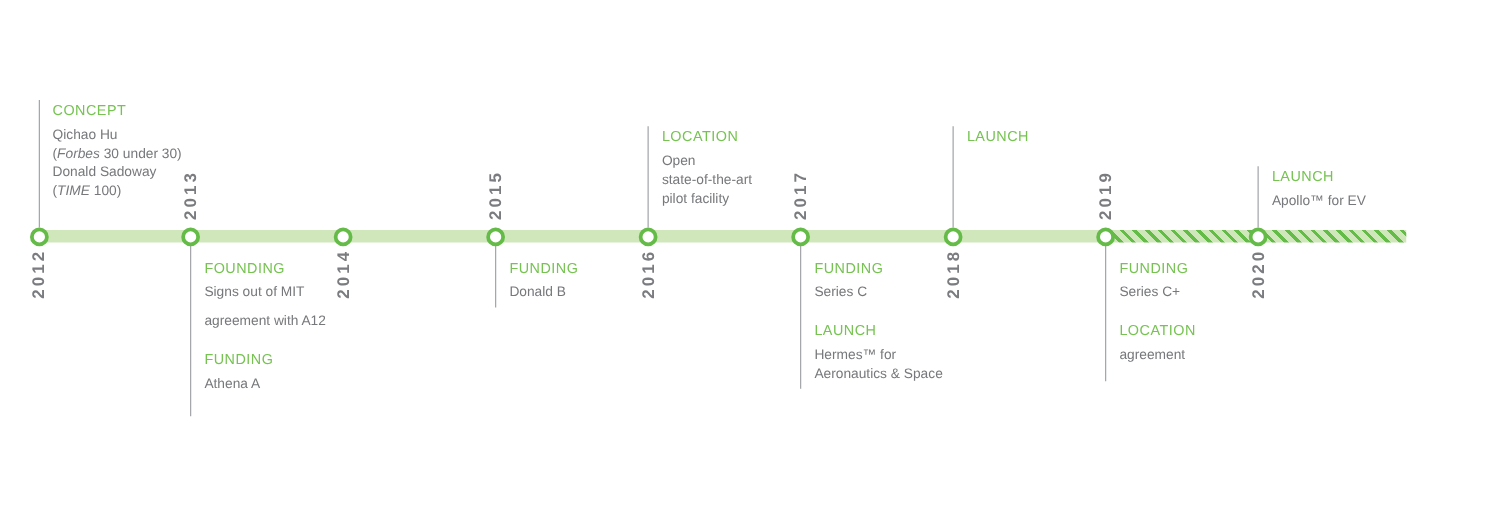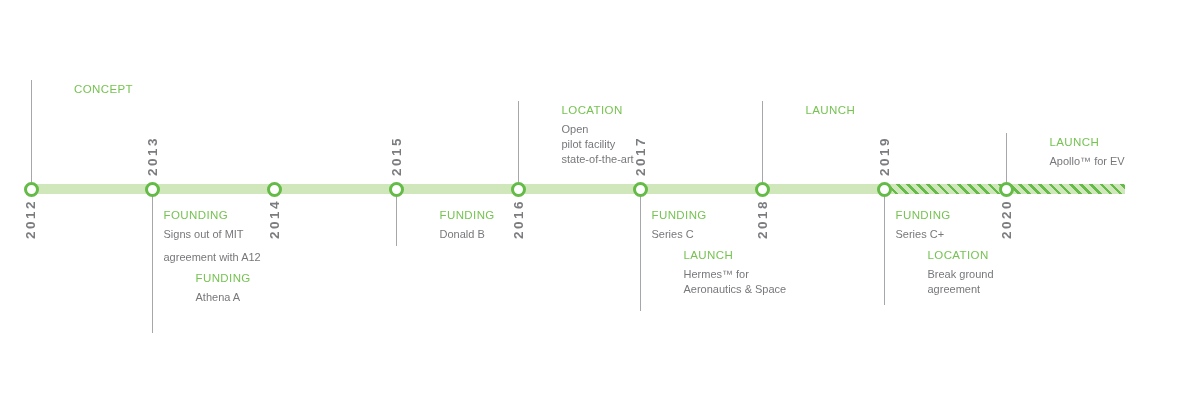--- a/index.html
+++ b/index.html
@@ -19,39 +19,45 @@
     position:absolute;width:15px;height:15px;box-sizing:border-box;
     border:3px solid var(--green);border-radius:50%;background:#ffffff;z-index:2;
   }
   .year{
     position:absolute;width:46px;height:16px;line-height:16px;text-align:center;
     transform:rotate(-90deg);white-space:nowrap;
     font-weight:bold;font-size:13.5px;letter-spacing:2.5px;color:var(--year);
   }
   .connector{position:absolute;width:1px;background:var(--connector);z-index:1;}
   .content{position:absolute;width:136px;font-size:11px;line-height:15px;color:var(--body);}
-  .event{margin-bottom:6px;}
-  .event:last-child{margin-bottom:0;margin-left:32px;}
+  .event{margin-bottom:16px;}
+  .event:last-child{margin-bottom:0;}
   .event-label{color:var(--header);font-size:11.5px;letter-spacing:0.4px;margin-bottom:4px;}
   .para{margin-bottom:8px;}
   .para:last-child{margin-bottom:0;}
   .line i{font-style:italic;}
 </style>
 </head>
 <body>
 
 <div class="canvas" id="canvas" style="--band: #cfe7bb; --green: #65bb47; --header: #76c352; --body: #77787b; --year: #7b7c7f; --connector: #a5a7aa;">
     <div class="band" style="left: 30px; width: 855px;"></div>
     <div class="band-hatch" style="left: 885px; width: 240px;"></div>
     <div class="circle" style="left: 23.5px; top: 181.5px;"></div>
     <div class="year" style="left: 8px; top: 211px;">2012</div>
     <div class="connector" style="left: 30.5px; top: 80px; height: 102px;"></div>
     <div class="content" style="left: 42px; top: 82px;">
       <div class="event">
         <div class="event-label">CONCEPT</div>
+        <div class="para">
+          <div class="line">Qichao Hu</div>
+          <div class="line">(<i>Forbes</i> 30 under 30)</div>
+          <div class="line">Donald Sadoway</div>
+          <div class="line">(<i>TIME</i> 100)</div>
+        </div>
       </div>
     </div>
     <div class="circle" style="left: 145px; top: 181.5px;"></div>
     <div class="year" style="left: 129.5px; top: 148px;">2013</div>
     <div class="connector" style="left: 152px; top: 196px; height: 137px;"></div>
     <div class="content" style="left: 163.5px; top: 208px;">
       <div class="event">
         <div class="event-label">FOUNDING</div>
         <div class="para">
           <div class="line">Signs out of MIT</div>
@@ -81,22 +87,22 @@
       </div>
     </div>
     <div class="circle" style="left: 511px; top: 181.5px;"></div>
     <div class="year" style="left: 495.5px; top: 211px;">2016</div>
     <div class="connector" style="left: 518px; top: 101px; height: 81px;"></div>
     <div class="content" style="left: 529.5px; top: 103px;">
       <div class="event">
         <div class="event-label">LOCATION</div>
         <div class="para">
           <div class="line">Open</div>
+          <div class="line">state-of-the-art</div>
           <div class="line">pilot facility</div>
-          <div class="line">state-of-the-art</div>
         </div>
       </div>
     </div>
     <div class="circle" style="left: 633px; top: 181.5px;"></div>
     <div class="year" style="left: 617.5px; top: 148px;">2017</div>
     <div class="connector" style="left: 640px; top: 196px; height: 115px;"></div>
     <div class="content" style="left: 651.5px; top: 208px;">
       <div class="event">
         <div class="event-label">FUNDING</div>
         <div class="para">
@@ -125,21 +131,20 @@
     <div class="content" style="left: 895.5px; top: 208px;">
       <div class="event">
         <div class="event-label">FUNDING</div>
         <div class="para">
           <div class="line">Series C+</div>
         </div>
       </div>
       <div class="event">
         <div class="event-label">LOCATION</div>
         <div class="para">
-          <div class="line">Break ground</div>
           <div class="line">agreement</div>
         </div>
       </div>
     </div>
     <div class="circle" style="left: 999px; top: 181.5px;"></div>
     <div class="year" style="left: 983.5px; top: 211px;">2020</div>
     <div class="connector" style="left: 1006px; top: 133px; height: 49px;"></div>
     <div class="content" style="left: 1017.5px; top: 135px;">
       <div class="event">
         <div class="event-label">LAUNCH</div>

